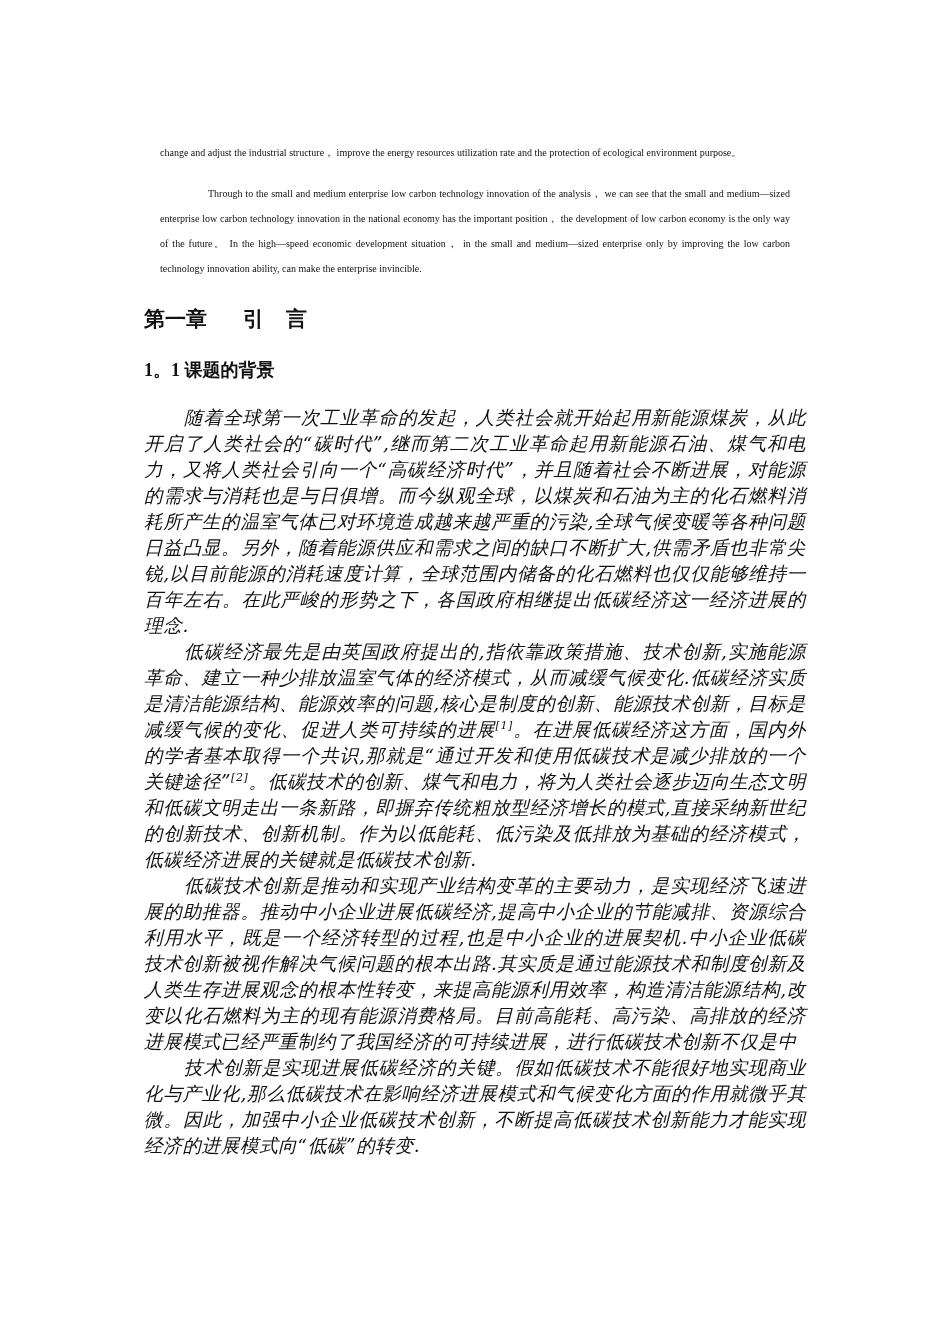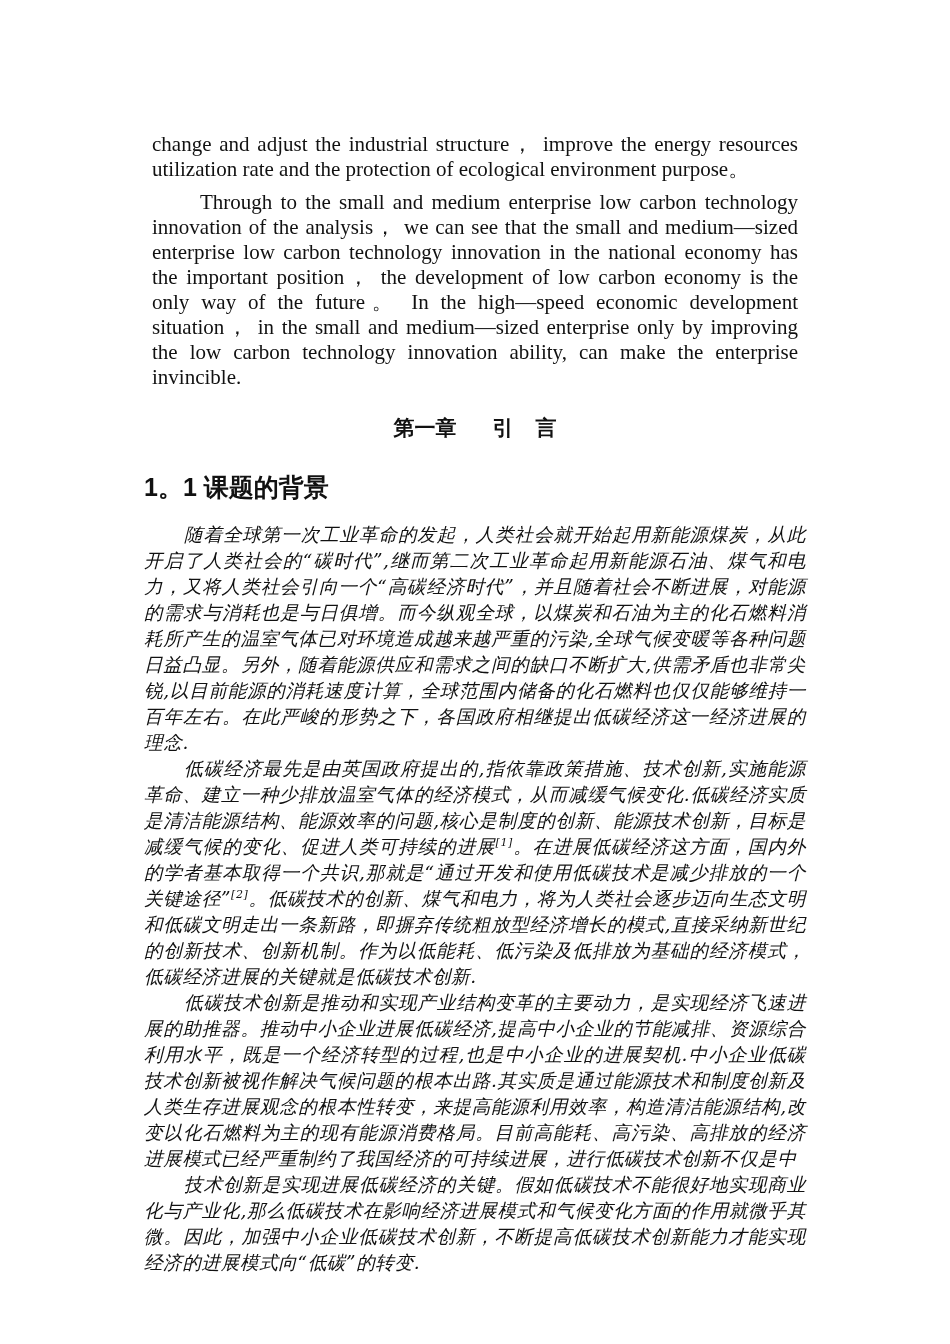--- a/index.html
+++ b/index.html
@@ -1,25 +1,25 @@
 <!DOCTYPE html>
 <html><head>
 <meta charset="utf-8">
 <style>
   html, body { margin: 0; padding: 0; background: #ffffff; }
   body { width: 950px; height: 1344px; position: relative; overflow: hidden; color: #111; }
   .page { position: absolute; left: 144px; top: 124px; width: 662px; }
-  .en { font-family: "Liberation Serif", serif; font-size: 21px; line-height: 25px; text-align: justify; margin: 8px; }
+  .en { font-family: "Liberation Serif", serif; font-size: 10px; line-height: 25px; text-align: justify; margin: 16px; }
   .en.indent { text-indent: 48px; }
   .kw-label { font-weight: bold; letter-spacing: 0.5px; }
   .kw { text-indent: 34px; }
-  .chapter { font-family: "DejaVu Sans", sans-serif; font-size: 21px; text-align: center; margin: 18px 0 0 0; height: 40px; line-height: 40px; word-spacing: 0; }
+  .chapter { font-family: "DejaVu Sans", sans-serif; font-size: 21px; margin: 18px 0 0 0; height: 40px; line-height: 40px; word-spacing: 0; }
   .chapter span.gap { display: inline-block; width: 36px; }
   .chapter span.gap2 { display: inline-block; width: 22px; }
-  .section { font-family: Liberation Sans, sans-serif; font-size: 25px; margin: 24px 0 0 0; height: 30px; line-height: 30px; }
+  .section { font-family: Liberation Serif, serif; font-size: 18px; margin: 16px 0 0 0; height: 30px; line-height: 30px; }
   .cn { font-family: "DejaVu Serif", serif; font-size: 18.6px; line-height: 26px; text-align: justify; text-indent: 40px; margin: 0; letter-spacing: 0.6px; }
   .cn-wrap { margin-top: 20px; font-style: italic; }
   sup { font-size: 11px; line-height: 0; vertical-align: super; }
 </style>
 </head>
 <body>
 
 <div class="page">
 
   <p class="en">change and adjust the industrial structure，  improve the energy resources utilization rate and the protection of ecological environment purpose。</p>

